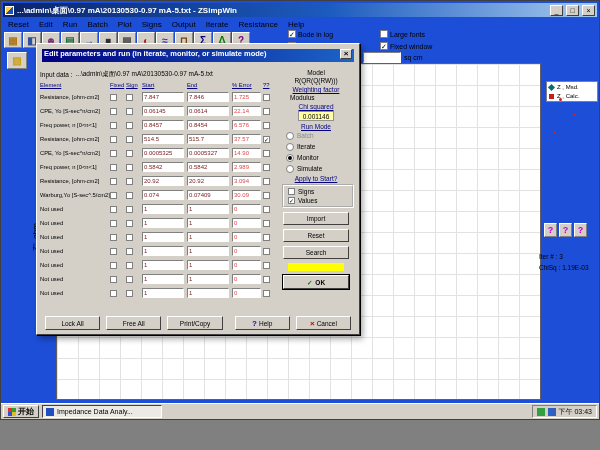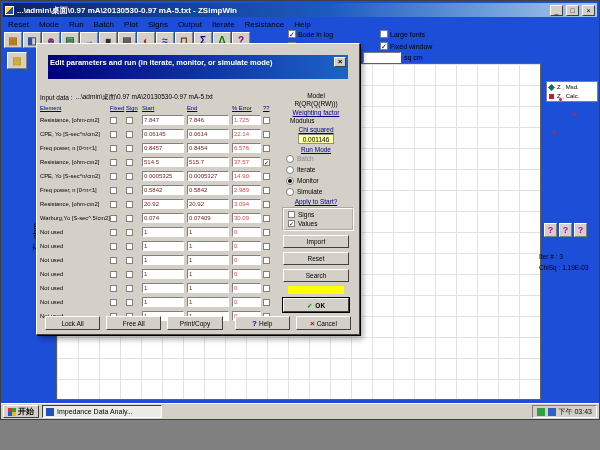--- a/index.html
+++ b/index.html
@@ -51,22 +51,22 @@
 
   .help-row{position:absolute;left:543px;top:222px;display:flex;gap:2px;}
   .qbox{width:13px;height:14px;background:#d4d0c8;border:1px solid;border-color:#fff #808080 #808080 #fff;
     color:#c000c0;font-weight:bold;font-size:9px;text-align:center;line-height:13px;}
   .stats{position:absolute;left:538px;top:250px;font-size:6.5px;line-height:11px;width:60px;}
   .stats .srow{white-space:nowrap;}
 
   
   .dialog{position:absolute;left:35px;top:42px;width:324px;height:292px;background:#d4d0c8;z-index:5;
     border:1px solid;border-color:#fff #404040 #404040 #fff;box-shadow:1px 1px 0 #000,3px 4px 6px rgba(0,0,0,.35);}
-  .dtitle{height:13px;margin:11px;background:linear-gradient(90deg,#000080,#1c64c8);display:flex;align-items:flex-end;
-    color:#fff;font-size:7.5px;font-weight:bold;padding:12px 2px;}
+  .dtitle{height:13px;margin:5px;background:linear-gradient(90deg,#000080,#1c64c8);display:flex;align-items:flex-start;
+    color:#fff;font-size:7.5px;font-weight:bold;padding:0 2px;}
   .dtext{flex:1;white-space:nowrap;overflow:hidden;}
   .dclose{width:12px;height:10px;background:#d4d0c8;border:1px solid;border-color:#fff #404040 #404040 #fff;
     color:#000;font-size:8px;line-height:8px;text-align:center;font-weight:bold;}
   .dbody{display:flex;gap:3px;padding:2px 3px;}
   .dleft{width:233px;}
   .input-row{display:flex;gap:3px;font-size:6.5px;height:11px;align-items:center;white-space:nowrap;overflow:hidden;}
   .header-row,.prow{display:grid;grid-template-columns:70px 16px 16px 45px 45px 31px 10px;align-items:center;}
   .header-row{font-size:5.8px;color:#000080;height:10px;}
   .header-row span{text-decoration:underline;white-space:nowrap;overflow:visible;}
   .prow{height:14px;}
@@ -126,21 +126,21 @@
   <div class="titlebar">
     <span class="app-icon"></span>
     <span class="ttext">...\admin\桌面\0.97 mA\20130530-0.97 mA-5.txt - ZSimpWin</span>
     <span class="winbtn">_</span>
     <span class="winbtn">□</span>
     <span class="winbtn">×</span>
   </div>
 
   <div class="menu-bar">
       <span class="menu-item">Reset</span>
-      <span class="menu-item">Mode</span>
+      <span class="menu-item">Edit</span>
       <span class="menu-item">Run</span>
       <span class="menu-item">Batch</span>
       <span class="menu-item">Plot</span>
       <span class="menu-item">Signs</span>
       <span class="menu-item">Output</span>
       <span class="menu-item">Iterate</span>
       <span class="menu-item">Resistance</span>
       <span class="menu-item">Help</span>
     </div>
 

